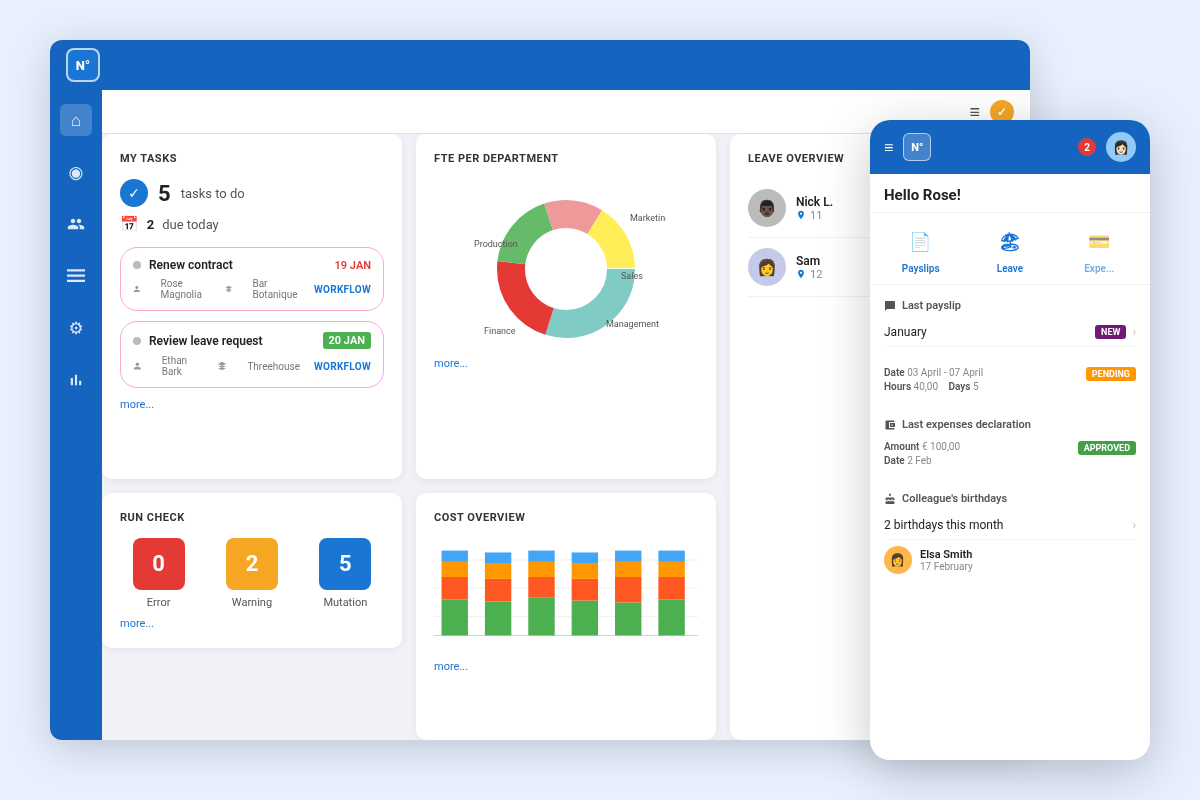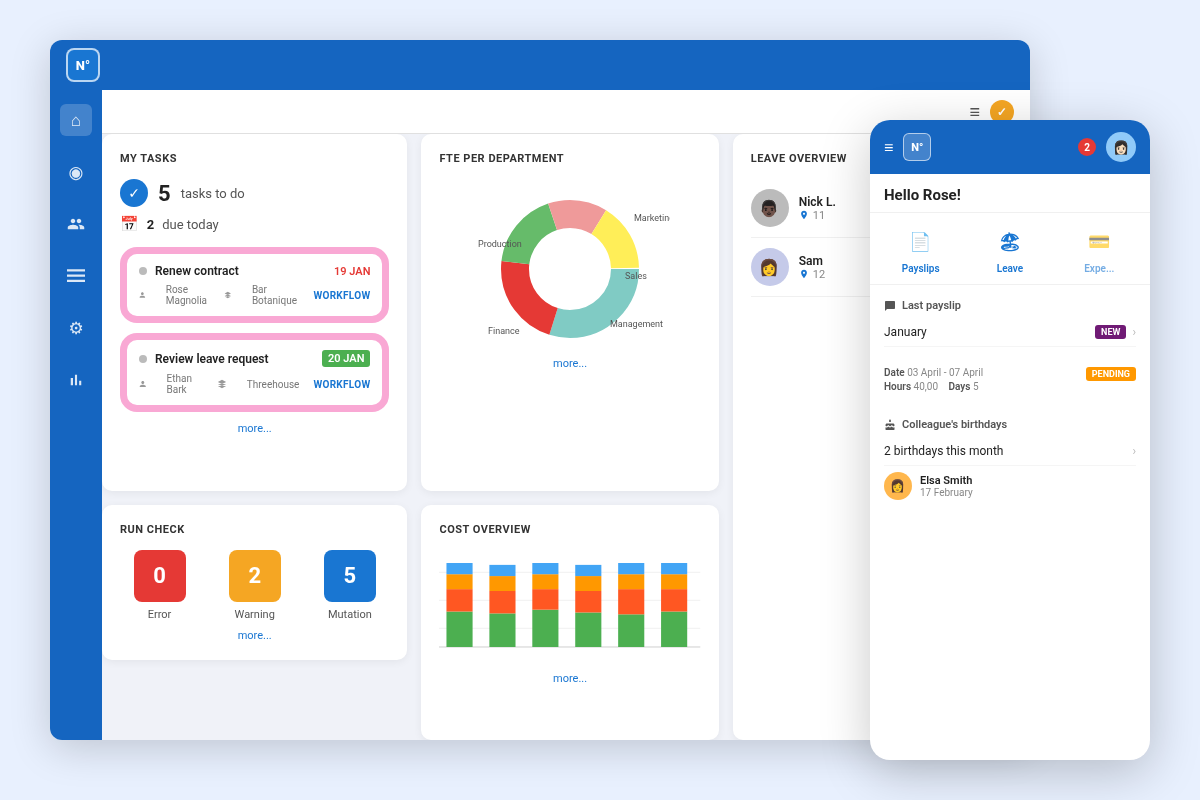--- a/index.html
+++ b/index.html
@@ -203,21 +203,21 @@
       color: #f5a623;
       font-size: 15px;
     }
 
     .due-count {
       font-weight: 700;
       color: #222;
     }
 
     .task-item {
-      border: 7px solid #f9a8d4;
+      border: 1px solid #f9a8d4;
       border-radius: 17px;
       padding: 10px 12px;
       margin-bottom: 10px;
     }
 
     .task-header {
       display: flex;
       align-items: center;
       justify-content: space-between;
       margin-bottom: 6px;
@@ -270,21 +270,21 @@
     .workflow-badge {
       font-size: 10px;
       color: #1976d2;
       font-weight: 700;
       letter-spacing: 0.3px;
     }
 
     .more-link {
       font-size: 11px;
       color: #1976d2;
-      text-align: center;
+      text-align: left;
       cursor: pointer;
       margin-top: 8px;
     }
 
     .run-check-items {
       display: flex;
       gap: 16px;
       align-items: center;
       justify-content: space-around;
       margin-top: 8px;
@@ -830,20 +830,41 @@
               <span style="font-weight:600;color:#555;">Hours </span>
               <span>40,00</span>
               <span style="font-weight:600;color:#555;margin-left:8px;">Days </span>
               <span>5</span>
             </div>
           </div>
           <span class="pending-badge">PENDING</span>
         </div>
       </div>
 
+      <div class="mobile-section">
+        <div class="mobile-section-title">
+          <svg width="12" height="12" viewBox="0 0 24 24" fill="#555">
+              <path d="M21 18v1c0 1.1-.9 2-2 2H5c-1.11 0-2-.9-2-2V5c0-1.1.89-2 2-2h14c1.1 0 2 .9 2 2v1h-9c-1.11 0-2 .9-2 2v8c0 1.1.89 2 2 2h9zm-9-2h10V8H12v8zm4-2.5c-.83 0-1.5-.67-1.5-1.5s.67-1.5 1.5-1.5 1.5.67 1.5 1.5-.67 1.5-1.5 1.5z"></path>
+            </svg>
+          <span>Last expenses declaration</span>
+        </div>
+        <div style="display:flex;justify-content:space-between;align-items:flex-start; padding:4px 0;">
+          <div>
+            <div style="font-size:10px;color:#888;margin-bottom:3px;">
+              <span style="font-weight:600;color:#555;">Amount </span>
+              <span>€ 100,00</span>
+            </div>
+            <div style="font-size:10px;color:#888;">
+              <span style="font-weight:600;color:#555;">Date </span>
+              <span>2 Feb</span>
+            </div>
+          </div>
+          <span class="approved-badge">APPROVED</span>
+        </div>
+      </div>
 
       <div class="mobile-section">
         <div class="mobile-section-title">
           <svg width="12" height="12" viewBox="0 0 24 24" fill="#555">
               <path d="M12 6c1.11 0 2-.9 2-2 0-.38-.1-.73-.29-1.03L12 0l-1.71 2.97c-.19.3-.29.65-.29 1.03 0 1.1.9 2 2 2zm4.6 9.99l-1.07-1.07-1.08 1.07c-1.3 1.3-3.58 1.31-4.89 0l-1.07-1.07-1.09 1.07C6.75 16.64 5.88 17 4.96 17c-.73 0-1.4-.23-1.96-.61V21c0 .55.45 1 1 1h16c.55 0 1-.45 1-1v-4.61c-.56.38-1.23.61-1.96.61-.92 0-1.79-.36-2.44-1.01zM18 9H6c-1.66 0-3 1.34-3 3v.56c0 1.11.92 1.97 2.01 1.97.54 0 1.04-.22 1.41-.58l2.16-2.13 2.17 2.14c.74.74 2.03.74 2.77 0l2.16-2.14 2.17 2.14c.37.36.87.58 1.41.58C20.08 14.53 21 13.67 21 12.56V12c0-1.66-1.34-3-3-3z"></path>
             </svg>
           <span>Colleague's birthdays</span>
         </div>
         <div class="mobile-list-item">
           <span class="mobile-list-label">2 birthdays this month</span>

